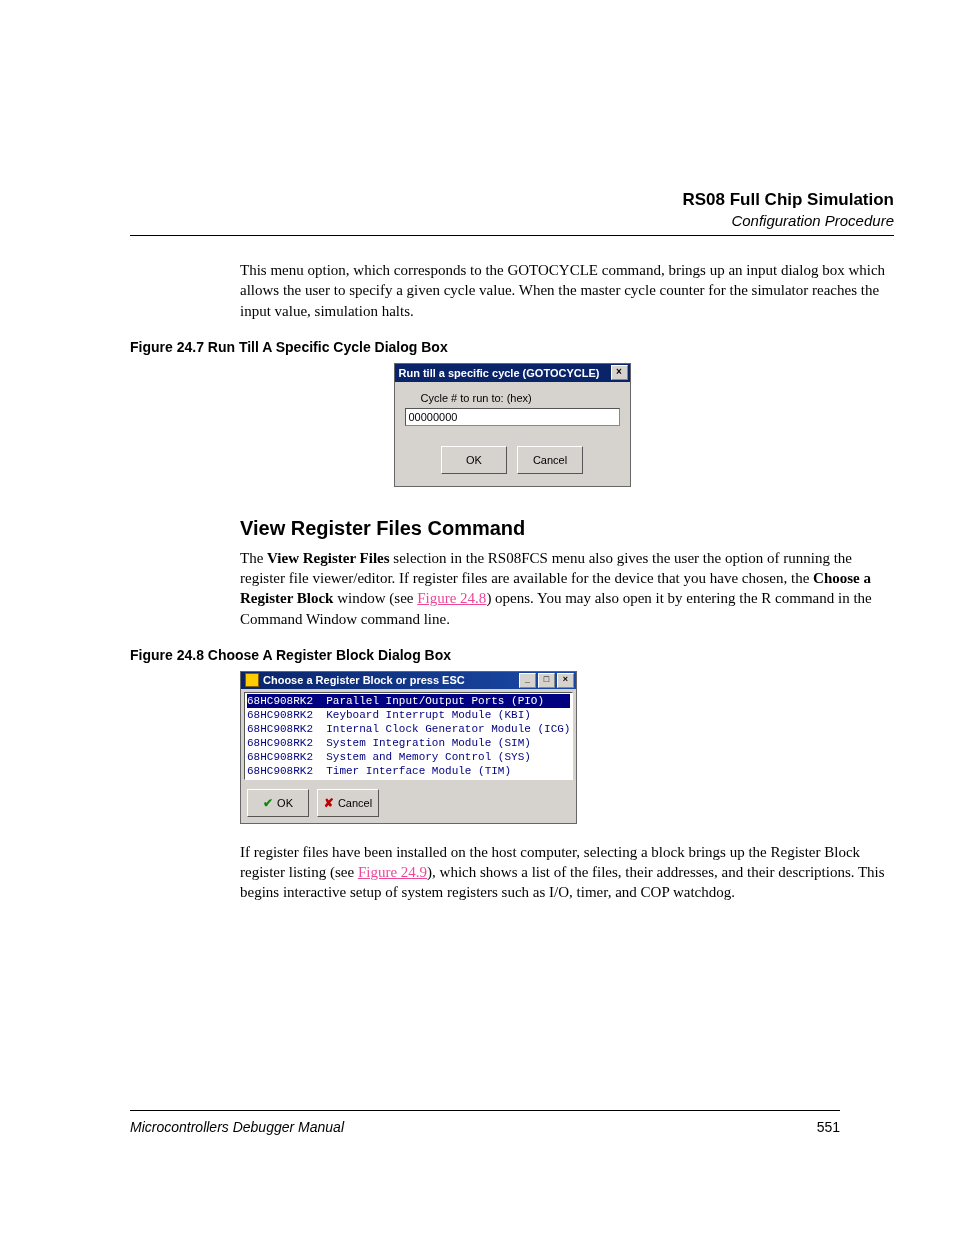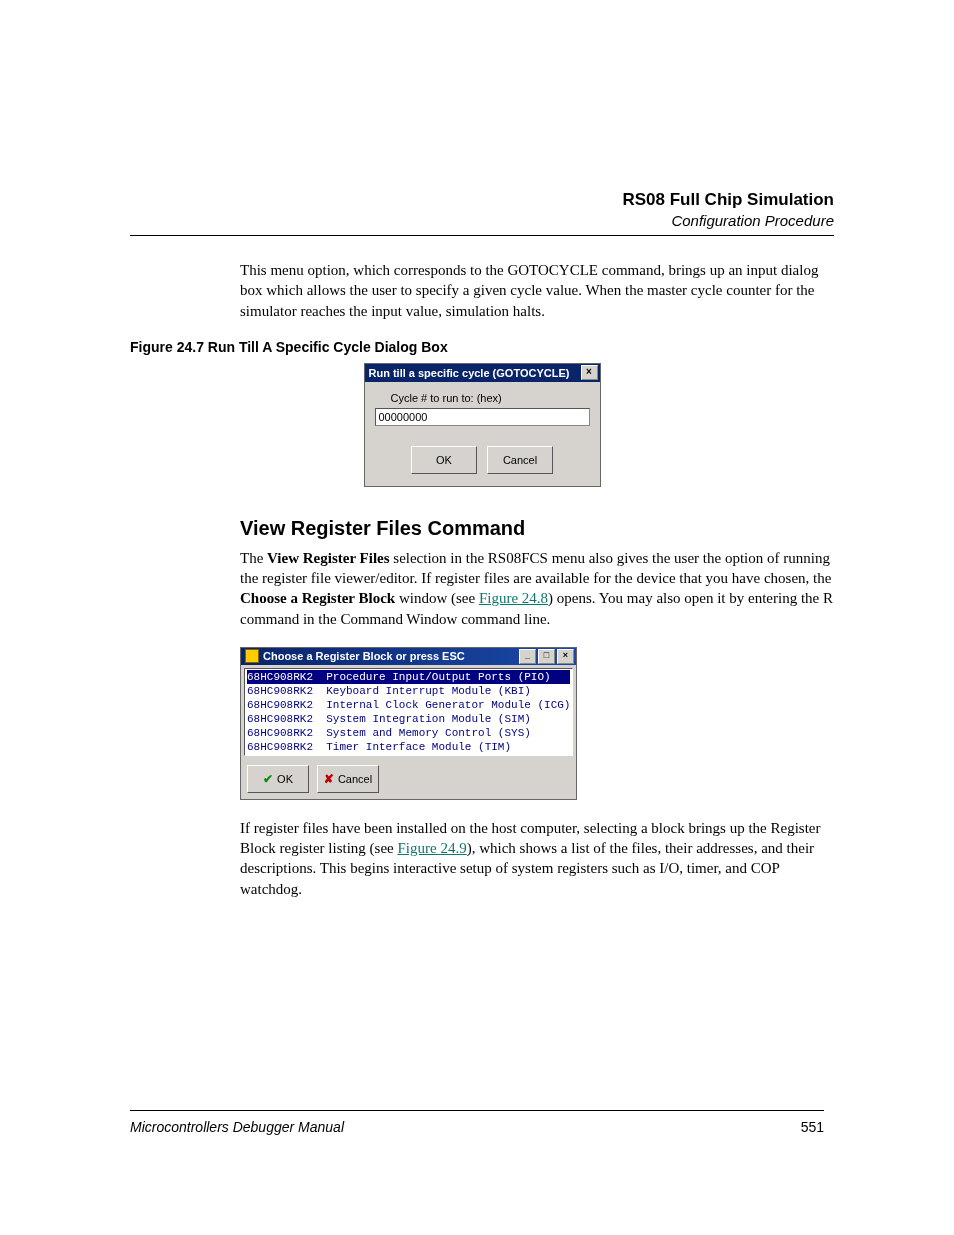--- a/index.html
+++ b/index.html
@@ -8,21 +8,21 @@
     background: #fff;
     font-family: "Times New Roman", Times, serif;
     color: #000;
     width: 954px;
     height: 1235px;
     position: relative;
     box-sizing: border-box;
   }
   .page {
     box-sizing: border-box;
-    padding: 190px 120px 0px 130px;
+    padding: 190px 60px 0px 130px;
     width: 100%;
   }
   .hdr {
     text-align: right;
     font-family: Arial, Helvetica, sans-serif;
     margin-bottom: 6px;
   }
   .hdr .t1 {
     font-weight: bold;
     font-size: 17px;
@@ -52,21 +52,21 @@
     margin: 0 0 18px 0;
     text-align: left;
   }
   .figcap {
     font-family: Arial, Helvetica, sans-serif;
     font-weight: bold;
     font-size: 14px;
     margin: 6px 0 8px 0;
   }
   a.xref {
-    color: #0f766e;
+    color: #ec4899;
     margin-top: 20px;
   }
 
   
   .dlg1 {
     width: 235px;
     margin: 0 auto 30px auto;
     font-family: Tahoma, Arial, sans-serif;
     font-size: 11px;
     border: 1px solid #666;
@@ -164,21 +164,21 @@
   .dlg2 .listbox .row.sel { background:#000080; color:#fff; }
   .dlg2 .btnrow2 {
     display:flex; gap:8px; padding:6px;
   }
   .dlg2 .btnrow2 button { display:flex; align-items:center; justify-content:center; gap:4px; width:62px; }
   .chk { color:#0a8a0a; font-weight:bold; font-size:12px; }
   .xmark { color:#c00000; font-weight:bold; font-size:12px; }
 
   .footer {
     position:absolute;
-    left:130px; right:130px;
+    left:130px; right:114px;
     bottom:100px;
   }
   .footer .rule2 {
     border:none; border-top:1.5px solid #000; margin:0 0 8px 0;
   }
   .footer .row {
     display:flex; justify-content:space-between;
     font-family: Arial, Helvetica, sans-serif;
     font-size:14px;
   }
@@ -216,32 +216,33 @@
     </div>
   </div>
 
   <div class="body-indent">
     <h2 class="sect">View Register Files Command</h2>
     <p class="body">
       <span>The </span><b>View Register Files</b><span> selection in the RS08FCS menu also gives the user the option of running the register file viewer/editor. If register files are available for the device that you have chosen, the </span><b>Choose a Register Block</b><span> window (see </span><a class="xref" href="#">Figure 24.8</a><span>) opens. You may also open it by entering the R command in the Command Window command line.</span>
     </p>
   </div>
 
+  <div class="figcap">Figure 24.8  Choose A Register Block Dialog Box</div>
 
   <div class="body-indent">
     <div class="dlg2">
       <div class="titlebar">
         <span class="appicon"></span>
         <span class="tt">Choose a Register Block or press ESC</span>
         <span class="wbtn">_</span>
         <span class="wbtn">□</span>
         <span class="wbtn">×</span>
       </div>
       <div class="listbox" id="listbox">
-          <div class="row sel">68HC908RK2  Procedure Input/Output Ports (PIO)</div>
+          <div class="row sel">68HC908RK2  Parallel Input/Output Ports (PIO)</div>
           <div class="row">68HC908RK2  Keyboard Interrupt Module (KBI)</div>
           <div class="row">68HC908RK2  Internal Clock Generator Module (ICG)</div>
           <div class="row">68HC908RK2  System Integration Module (SIM)</div>
           <div class="row">68HC908RK2  System and Memory Control (SYS)</div>
           <div class="row">68HC908RK2  Timer Interface Module (TIM)</div>
         </div>
       <div class="btnrow2">
         <button>
             <span class="chk">✔</span>
             <span>OK</span>

